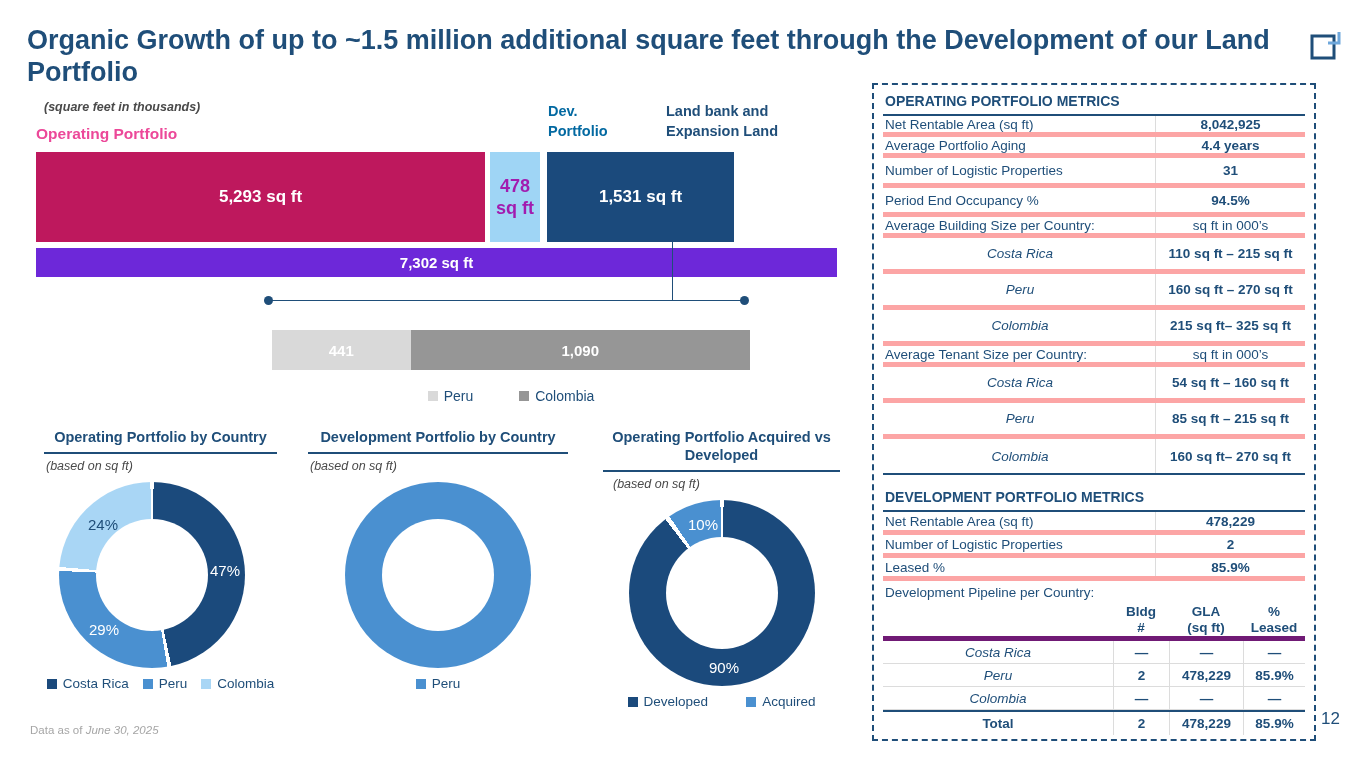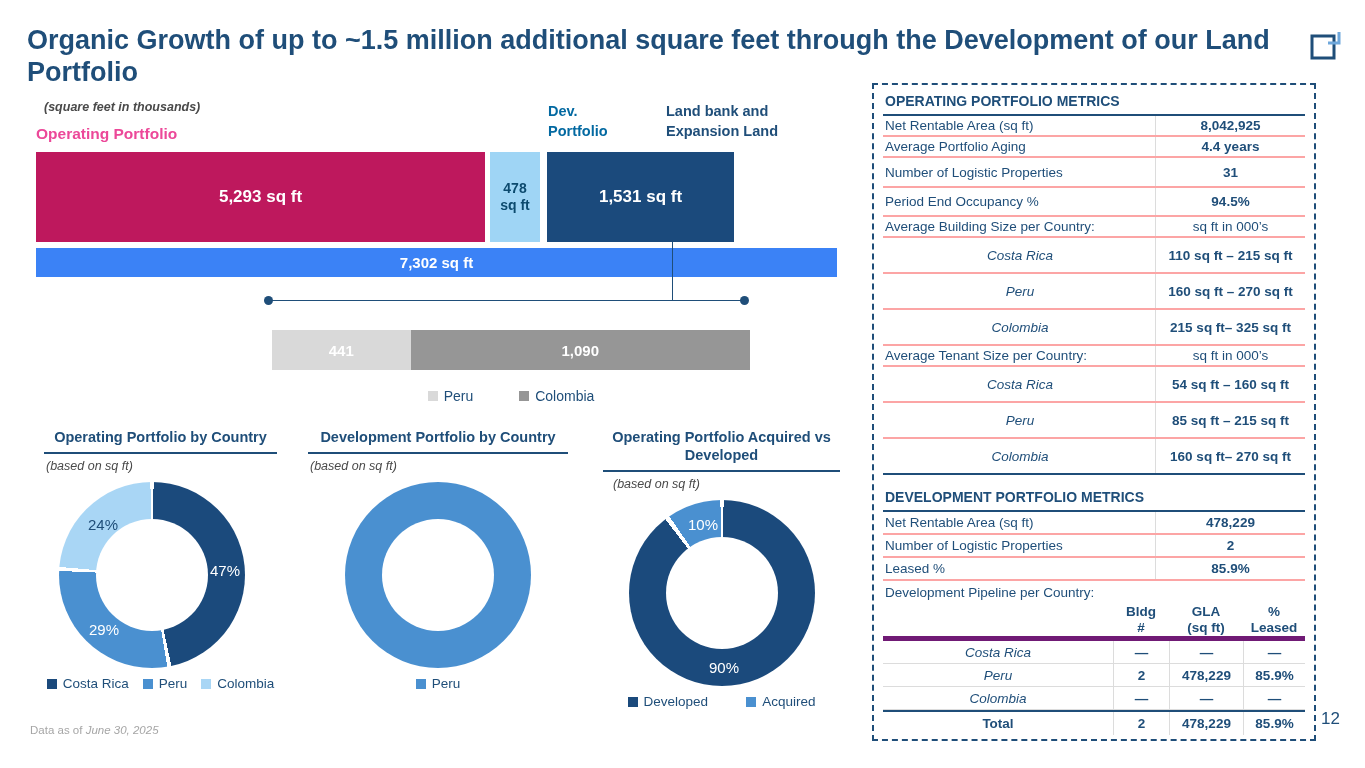--- a/index.html
+++ b/index.html
@@ -14,23 +14,23 @@
   .logo { left:1306px; top:26px; width:40px; height:40px; }
 
   
   .units-note { left:44px; top:100px; font-size:12.5px; font-style:italic; color:#4a4a4a; font-weight:bold;}
   .op-label { left:36px; top:125px; font-size:15.5px; font-weight:bold; color:#ec4899; }
   .dev-label { left:548px; top:102px; font-size:14.5px; font-weight:bold; color:#0369a1; line-height:1.35; white-space:pre-line; }
   .land-label { left:666px; top:102px; font-size:14.5px; font-weight:bold; color:#1F4E79; line-height:1.35; white-space:pre-line; }
   .bars-row { left:36px; top:152px; height:90px; display:flex; }
   .bar { display:flex; align-items:center; justify-content:center; }
   .bar-operating { width:449px; background:#be185d; margin-right:5px; color:#fff; font-weight:bold; font-size:17px; }
-  .bar-dev { width:50px; background:#9FD5F5; margin-right:7px; color:#0c4a6e; font-weight:bold; font-size:14px; text-align:center; white-space:pre-line; line-height:1.25; }
+  .bar-dev { width:50px; background:#9FD5F5; margin-right:7px; color:#a21caf; font-weight:bold; font-size:18px; text-align:center; white-space:pre-line; line-height:1.25; }
   .bar-land { width:187px; background:#1B4A7C; color:#fff; font-weight:bold; font-size:17px; }
-  .total-bar { left:36px; top:248px; width:801px; height:29px; background:#3b82f6; display:flex; align-items:center; justify-content:center; color:#fff; font-weight:bold; font-size:15px; }
+  .total-bar { left:36px; top:248px; width:801px; height:29px; background:#6d28d9; display:flex; align-items:center; justify-content:center; color:#fff; font-weight:bold; font-size:15px; }
 
   
   .conn-v { left:672px; top:242px; width:1px; height:59px; background:#1F4E79; }
   .conn-h { left:268px; top:300px; width:477px; height:1px; background:#1F4E79; }
   .conn-dot { width:9px; height:9px; border-radius:50%; background:#1F4E79; }
   .dot-l { left:264px; top:296px; }
   .dot-r { left:740px; top:296px; }
 
   .land-note { left:272px; top:307px; width:478px; text-align:center; font-size:11.5px; color:#1F4E79; }
   .land-bar { left:272px; top:330px; width:478px; height:40px; display:flex; }
@@ -62,21 +62,21 @@
   .dlabel { position:absolute; transform:translate(-50%,-50%); font-size:15px; color:#fff; z-index:2; }
   .dlabel.dark { color:#1F4E79; }
   .donut-legend { display:flex; justify-content:center; gap:14px; margin-top:8px; }
   .donut-legend .legend-item { font-size:13.5px; }
   .db3 .donut-legend { gap:38px; }
 
   
   .panel { left:872px; top:83px; width:444px; height:658px; border:2px dashed #1F4E79; padding:0 9px; }
   .section-header { font-size:14px; font-weight:bold; color:#1F4E79; padding:8px 0 5px 2px; border-bottom:2px solid #1F4E79; }
   .section-header.dev { margin-top:6px; }
-  .mrow { display:flex; align-items:stretch; border-bottom:2px solid #fca5a5; }
+  .mrow { display:flex; align-items:stretch; border-bottom:5px solid #fca5a5; }
   .mrow.last { border-bottom:2px solid #1F4E79; }
   .h21 { min-height:21px; } .h23 { min-height:23px; } .h28 { min-height:29px; } .h30 { min-height:30px; } .h36 { min-height:36px; }
   .mlabel { flex:1; font-size:13.5px; color:#1F4E79; padding-left:2px; display:flex; align-items:center; }
   .mlabel.country { justify-content:center; font-style:italic; }
   .mvalue { width:150px; text-align:center; font-size:13.5px; font-weight:bold; color:#1F4E79; border-left:1px solid #DCDCDC; display:flex; align-items:center; justify-content:center; }
   .mvalue.nv { font-weight:normal; }
   .pipeline-label { font-size:13.5px; color:#1F4E79; min-height:22px; display:flex; align-items:center; padding-left:2px; border-bottom:0; }
   .prow { display:flex; align-items:stretch; border-bottom:1px solid #DCDCDC; }
   .pcountry { flex:1; font-size:13.5px; font-style:italic; color:#1F4E79; display:flex; align-items:center; justify-content:center; }
   .pcell { width:56px; font-size:13.5px; font-weight:bold; color:#1F4E79; display:flex; align-items:center; justify-content:center; text-align:center; border-left:1px solid #DCDCDC; }

